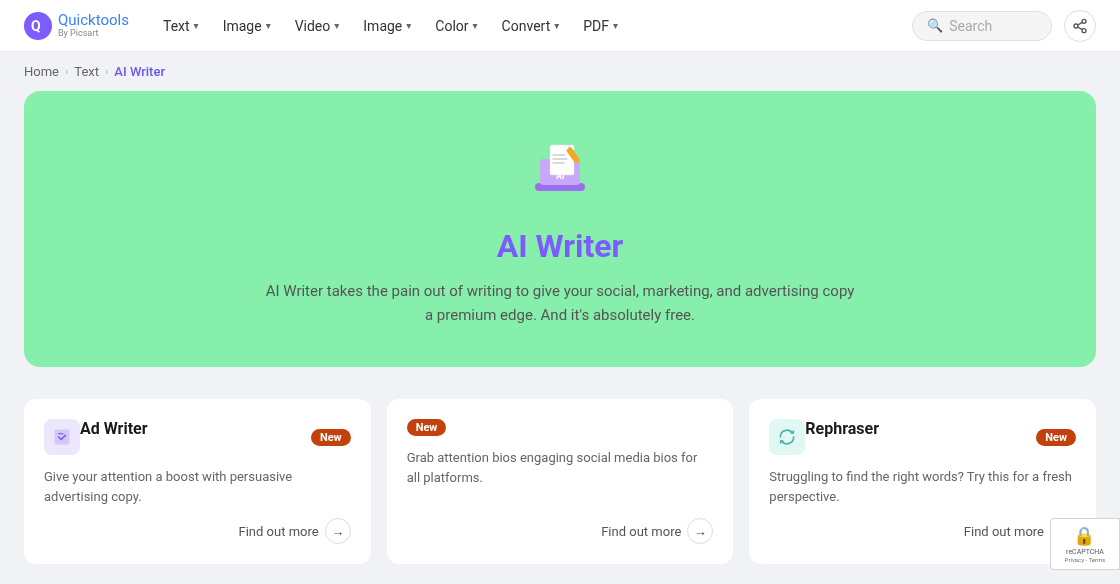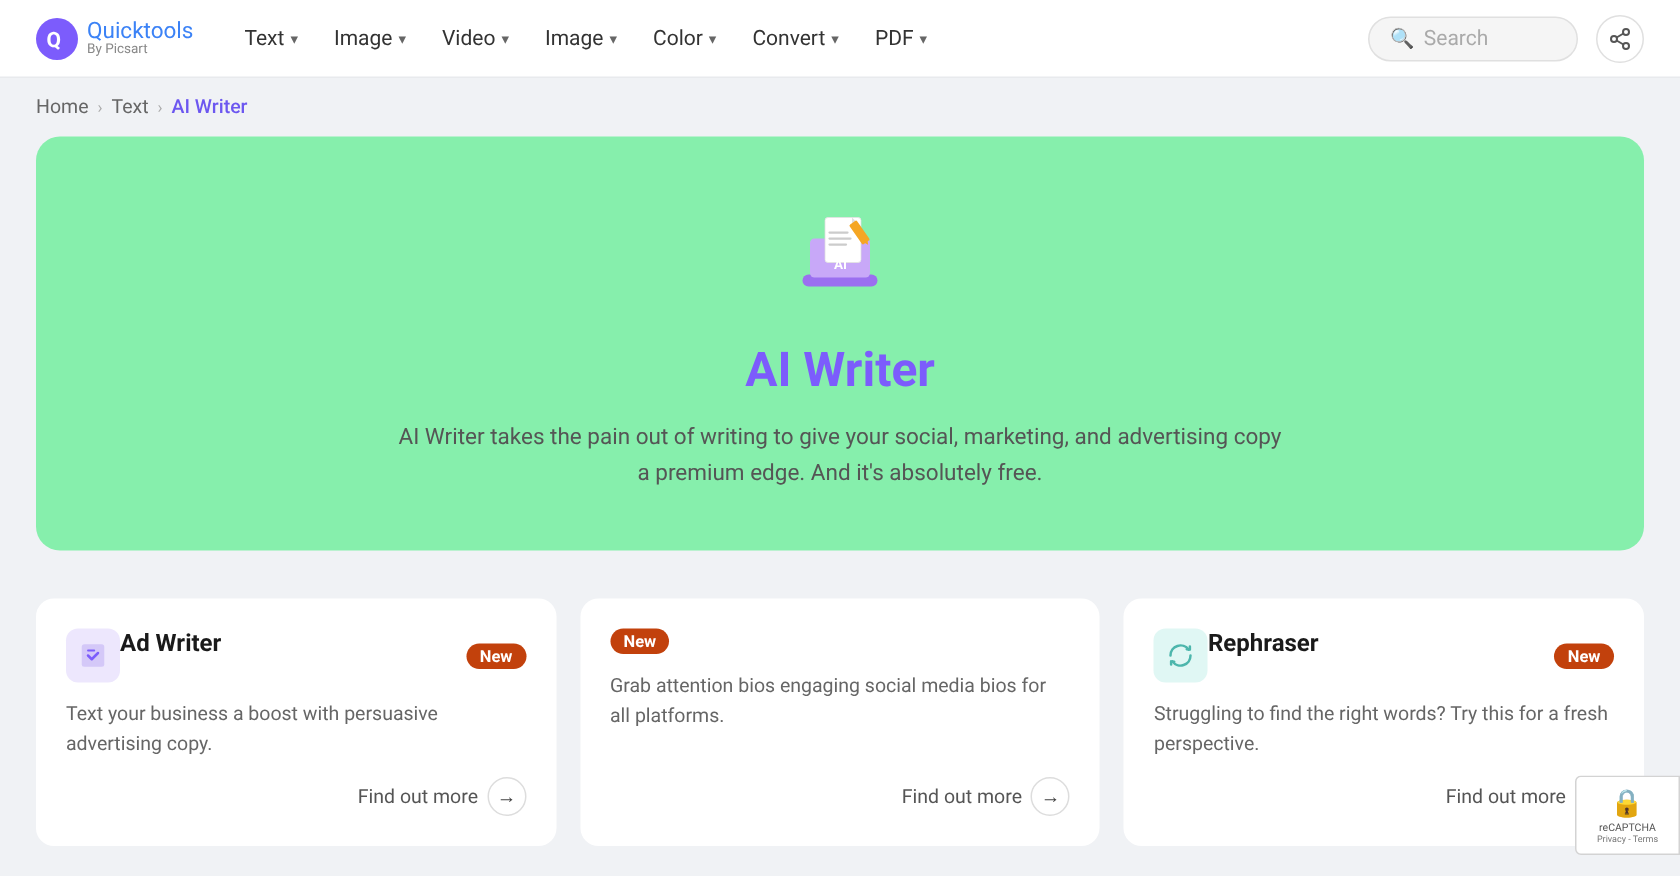--- a/index.html
+++ b/index.html
@@ -362,21 +362,21 @@
             <svg width="20" height="20" viewBox="0 0 24 24" fill="none">
               <rect x="3" y="3" width="18" height="18" rx="2" fill="#d4c8f8"></rect>
               <path d="M8 12l3 3 5-5" stroke="#7c5cfc" stroke-width="2" stroke-linecap="round" stroke-linejoin="round"></path>
               <line x1="8" y1="8" x2="13" y2="8" stroke="#7c5cfc" stroke-width="1.5" stroke-linecap="round"></line>
             </svg>
           </div>
           <span class="tool-name">Ad Writer</span>
         </div>
         <span class="badge-new">New</span>
       </div>
-      <p class="tool-desc">Text your business a boost with persuasive advertising copy.</p>
+      <p class="tool-desc">Give your attention a boost with persuasive advertising copy.</p>
       <div class="tool-card-footer">
         <span class="find-out-link">Find out more</span>
         <div class="find-out-btn">→</div>
       </div>
     </div>
 
     <div class="tool-card">
       <div class="tool-card-header">
         <span class="badge-new">New</span>
       </div>

